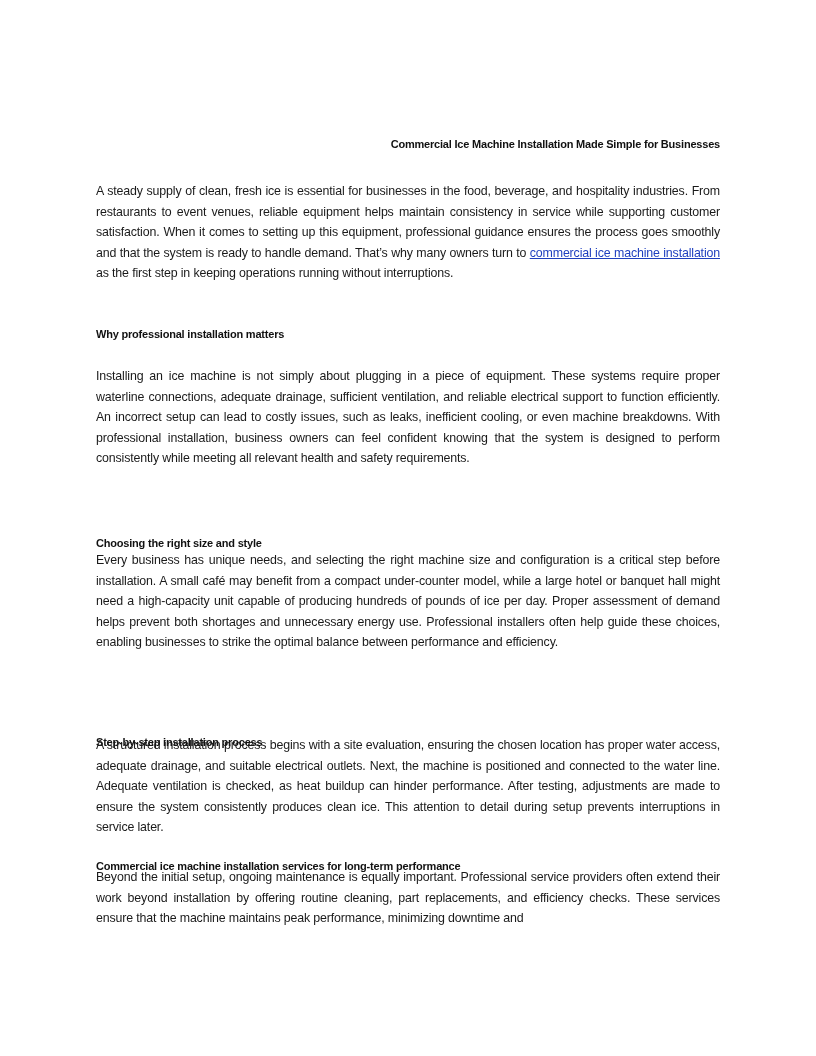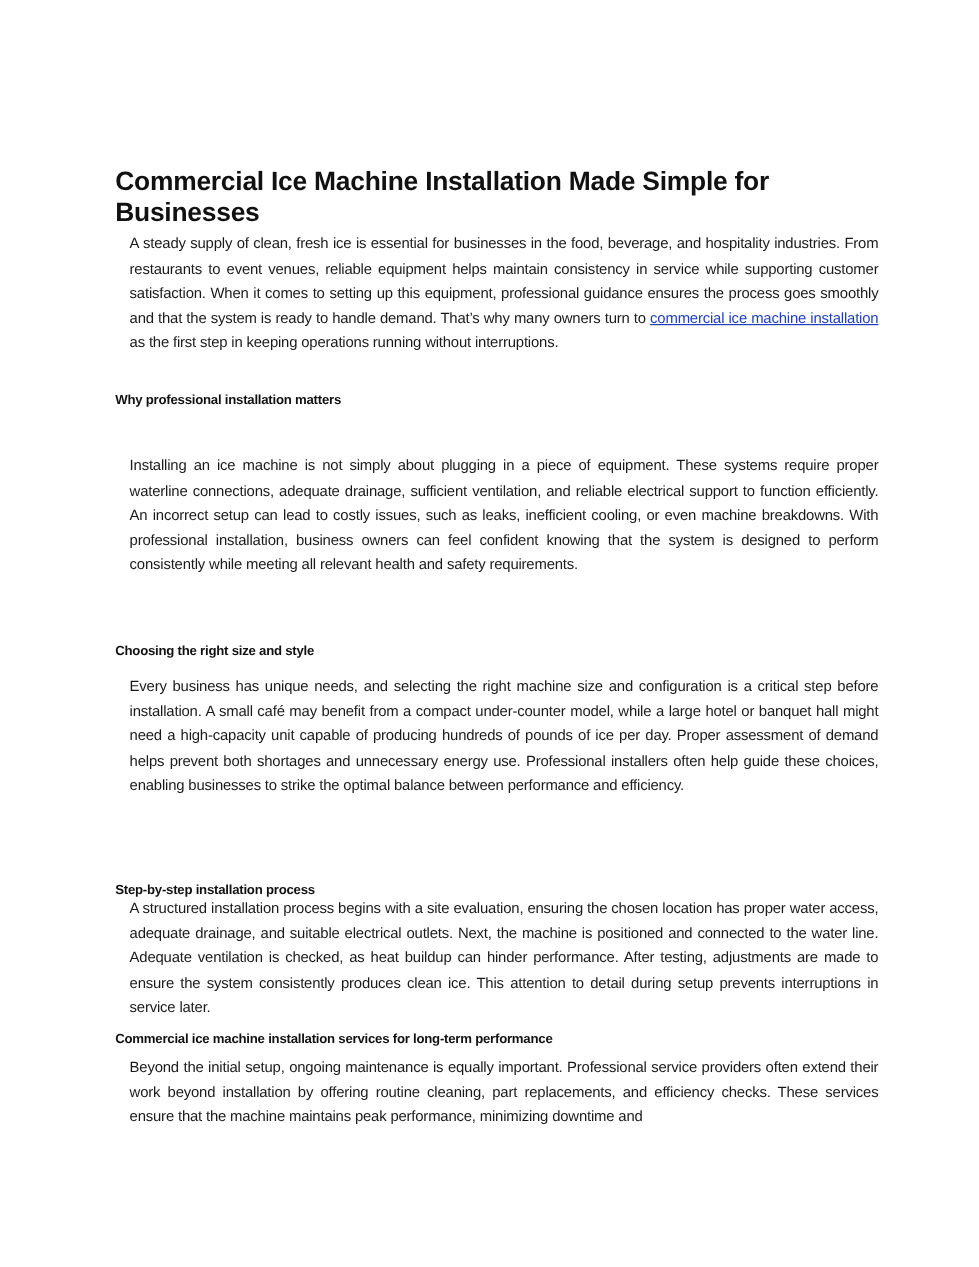--- a/index.html
+++ b/index.html
@@ -19,35 +19,35 @@
       position: absolute;
       left: 96px;
       top: 0;
       width: 624px;
     }
     .title {
       position: absolute;
       left: 0;
       top: 138px;
       width: 624px;
-      text-align: left;
-      font-size: 22px;
+      text-align: right;
+      font-size: 11px;
       font-weight: bold;
       letter-spacing: -0.2px;
       color: #111;
       margin: 0;
     }
     .para {
       position: absolute;
       left: 0;
       width: 624px;
       font-size: 12.4px;
       line-height: 20.5px;
       text-align: justify;
-      margin: 12px;
+      margin: 0;
       color: #1a1a1a;
       letter-spacing: -0.15px;
     }
     .heading {
       position: absolute;
       left: 0;
       font-size: 11px;
       font-weight: bold;
       margin: 0;
       color: #111;

